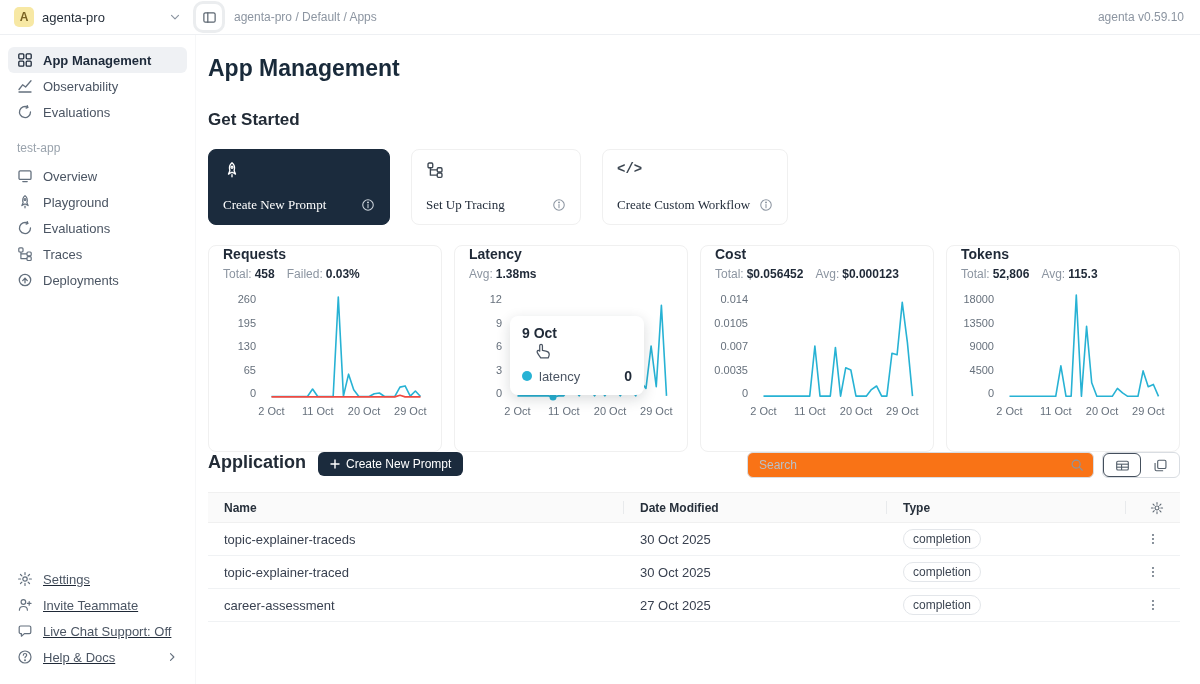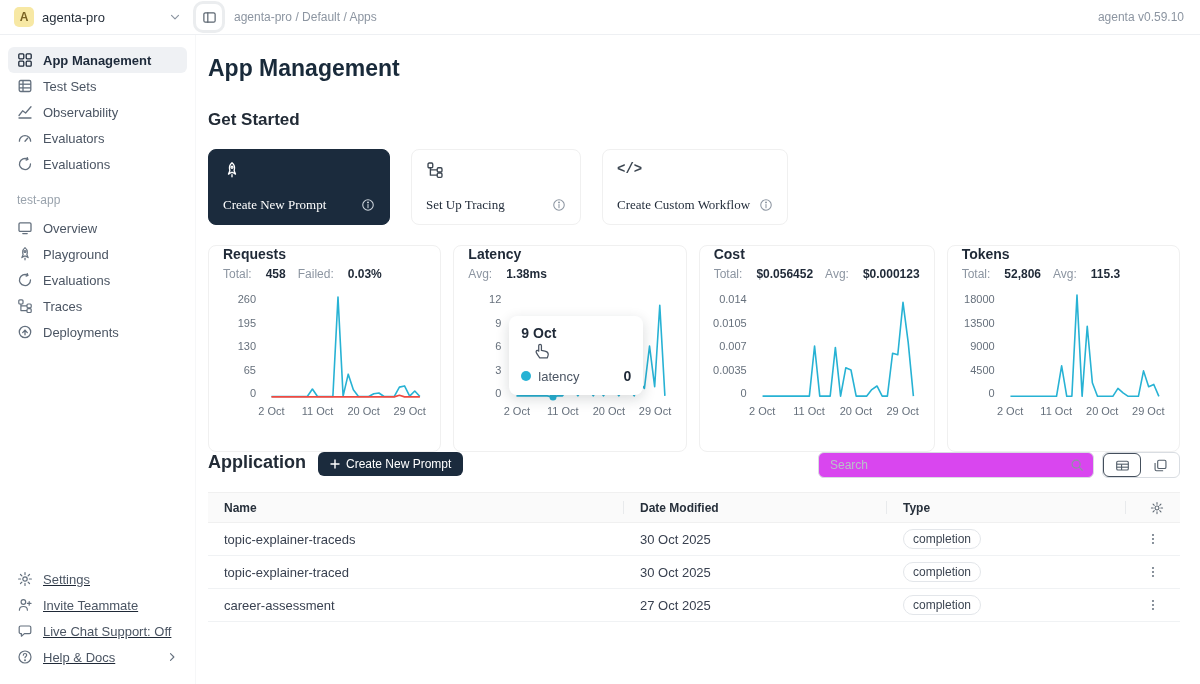--- a/index.html
+++ b/index.html
@@ -47,21 +47,21 @@
   .gs-foot .info { color:#8c95a1; display:flex; cursor:pointer; }
   .gs-card.dark .gs-foot .info { color:#cfd6dd; }
   .code-glyph { font-family:"Liberation Mono", monospace; font-size:14px; font-weight:700; color:#3c4651; }
 
   
   .charts-row { display:flex; gap:12px; margin-top:20px; }
   .chart-card { flex:1; height:207px; background:#fff; border:1px solid #f0f0f0; border-radius:8px;
     padding:0 14px; position:relative; }
   .chart-title { font-size:14px; font-weight:600; color:#1f2937; }
   .chart-stats { display:flex; gap:12px; margin-top:5px; font-size:12px; color:#8c95a1; }
-  .chart-stats b { color:#1f2937; font-weight:600; margin-left:14px; }
+  .chart-stats b { color:#1f2937; font-weight:600; margin-left:3px; }
   .chart-body { display:flex; margin-top:12px; }
   .yaxis { width:42px; height:106px; display:flex; flex-direction:column; justify-content:space-between;
     align-items:flex-end; padding-right:9px; font-size:11px; color:#66707c; }
   .plot { flex:1; height:106px; position:relative; }
   .plot svg { position:absolute; inset:0; width:100%; height:100%; overflow:visible; }
   .xaxis { position:relative; height:16px; margin-top:6px; margin-left:42px; font-size:11px; color:#66707c; }
   .xaxis span { position:absolute; transform:translateX(-50%); white-space:nowrap; }
   .marker { position:absolute; width:7px; height:7px; border-radius:50%; transform:translate(-50%,-50%); }
 
   
@@ -72,22 +72,22 @@
   .tt-dot { width:10px; height:10px; border-radius:50%; }
   .tt-val { margin-left:auto; font-size:14px; font-weight:600; color:#1f2937; }
   .cursor-glyph { position:absolute; left:25px; top:27px; }
 
   
   .app-header { display:flex; align-items:flex-start; }
   .app-title { font-size:18px; font-weight:600; color:#222b36; }
   .create-btn { margin-left:12px; height:24px; background:#1b2b3d; color:#fff; border:none;
     border-radius:6px; padding:0 12px; font-size:12px; display:flex; align-items:center; gap:6px; cursor:pointer;
     font-family:"Liberation Sans", sans-serif; }
-  .search-box { margin-left:auto; width:276px; height:26px; border:1px solid #d9dde2; border-radius:6px;
-    display:flex; align-items:center; padding:0 9px 0 11px; background:#d946ef;gap:20px; }
+  .search-box { margin-left:auto; width:347px; height:26px; border:1px solid #d9dde2; border-radius:6px;
+    display:flex; align-items:center; padding:0 9px 0 11px; background:#f97316;gap:20px; }
   .search-box input { flex:1; border:none; outline:none; font-size:12px; color:#333; background:transparent;
     font-family:"Liberation Sans", sans-serif; }
   .search-box input::placeholder { color:#b9c0c8; }
   .search-box .sicon { color:#8c95a1; display:flex; }
   .seg { margin-left:8px; display:flex; height:26px; border:1px solid #d9dde2; border-radius:6px; background:#fff; }
   .seg button { width:38px; background:transparent; border:none; display:flex; align-items:center;
     justify-content:center; color:#55606c; cursor:pointer; border-radius:6px; }
   .seg button.sel { outline:1.5px solid #444f5c; outline-offset:-1px; }
 
   
@@ -131,41 +131,25 @@
   <div class="nav-item active">
     <svg width="16" height="16" viewBox="0 0 16 16" fill="none" stroke="currentColor" stroke-width="1.3" stroke-linejoin="round">
         <rect x="1.8" y="1.8" width="5" height="5" rx="1"></rect>
         <rect x="9.2" y="1.8" width="5" height="5" rx="1"></rect>
         <rect x="1.8" y="9.2" width="5" height="5" rx="1"></rect>
         <rect x="9.2" y="9.2" width="5" height="5" rx="1"></rect>
       </svg>
     <span>App Management</span>
   </div>
   <div class="nav-item">
-    <svg width="16" height="16" viewBox="0 0 16 16" fill="none" stroke="currentColor" stroke-width="1.3" stroke-linejoin="round">
-        <rect x="2.2" y="2.5" width="11.6" height="11" rx="1.4"></rect>
-        <line x1="2.2" y1="6.2" x2="13.8" y2="6.2"></line>
-        <line x1="2.2" y1="9.9" x2="13.8" y2="9.9"></line>
-        <line x1="6" y1="2.5" x2="6" y2="13.5"></line>
-      </svg>
-    <span>Test Sets</span>
-  </div>
-  <div class="nav-item">
     <svg width="16" height="16" viewBox="0 0 16 16" fill="none" stroke="currentColor" stroke-width="1.3" stroke-linecap="round" stroke-linejoin="round">
         <polyline points="2,11.5 5.6,6.8 8.6,9 14,2.8"></polyline>
         <line x1="2" y1="14" x2="14" y2="14"></line>
       </svg>
     <span>Observability</span>
-  </div>
-  <div class="nav-item">
-    <svg width="16" height="16" viewBox="0 0 16 16" fill="none" stroke="currentColor" stroke-width="1.3" stroke-linecap="round" stroke-linejoin="round">
-        <path d="M2.4 11.2a5.6 5.6 0 0 1 11.2 0"></path>
-        <line x1="8" y1="11.2" x2="10.6" y2="8.2"></line>
-      </svg>
-    <span>Evaluators</span>
   </div>
   <div class="nav-item">
     <svg width="16" height="16" viewBox="0 0 16 16" fill="none" stroke="currentColor" stroke-width="1.3" stroke-linecap="round" stroke-linejoin="round">
         <path d="M13.5 8A5.5 5.5 0 1 1 10.6 3.2"></path>
         <polyline points="10.2,1.6 10.9,3.4 9.1,4.1"></polyline>
       </svg>
     <span>Evaluations</span>
   </div>
 
   <div class="section-label">test-app</div>

